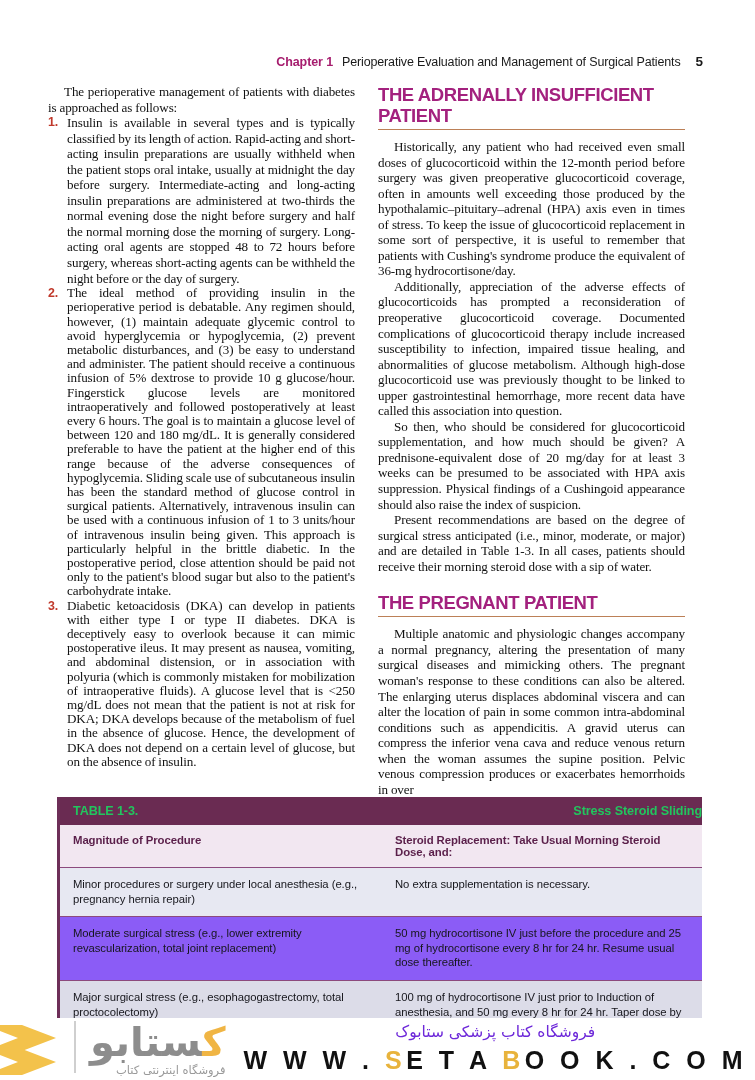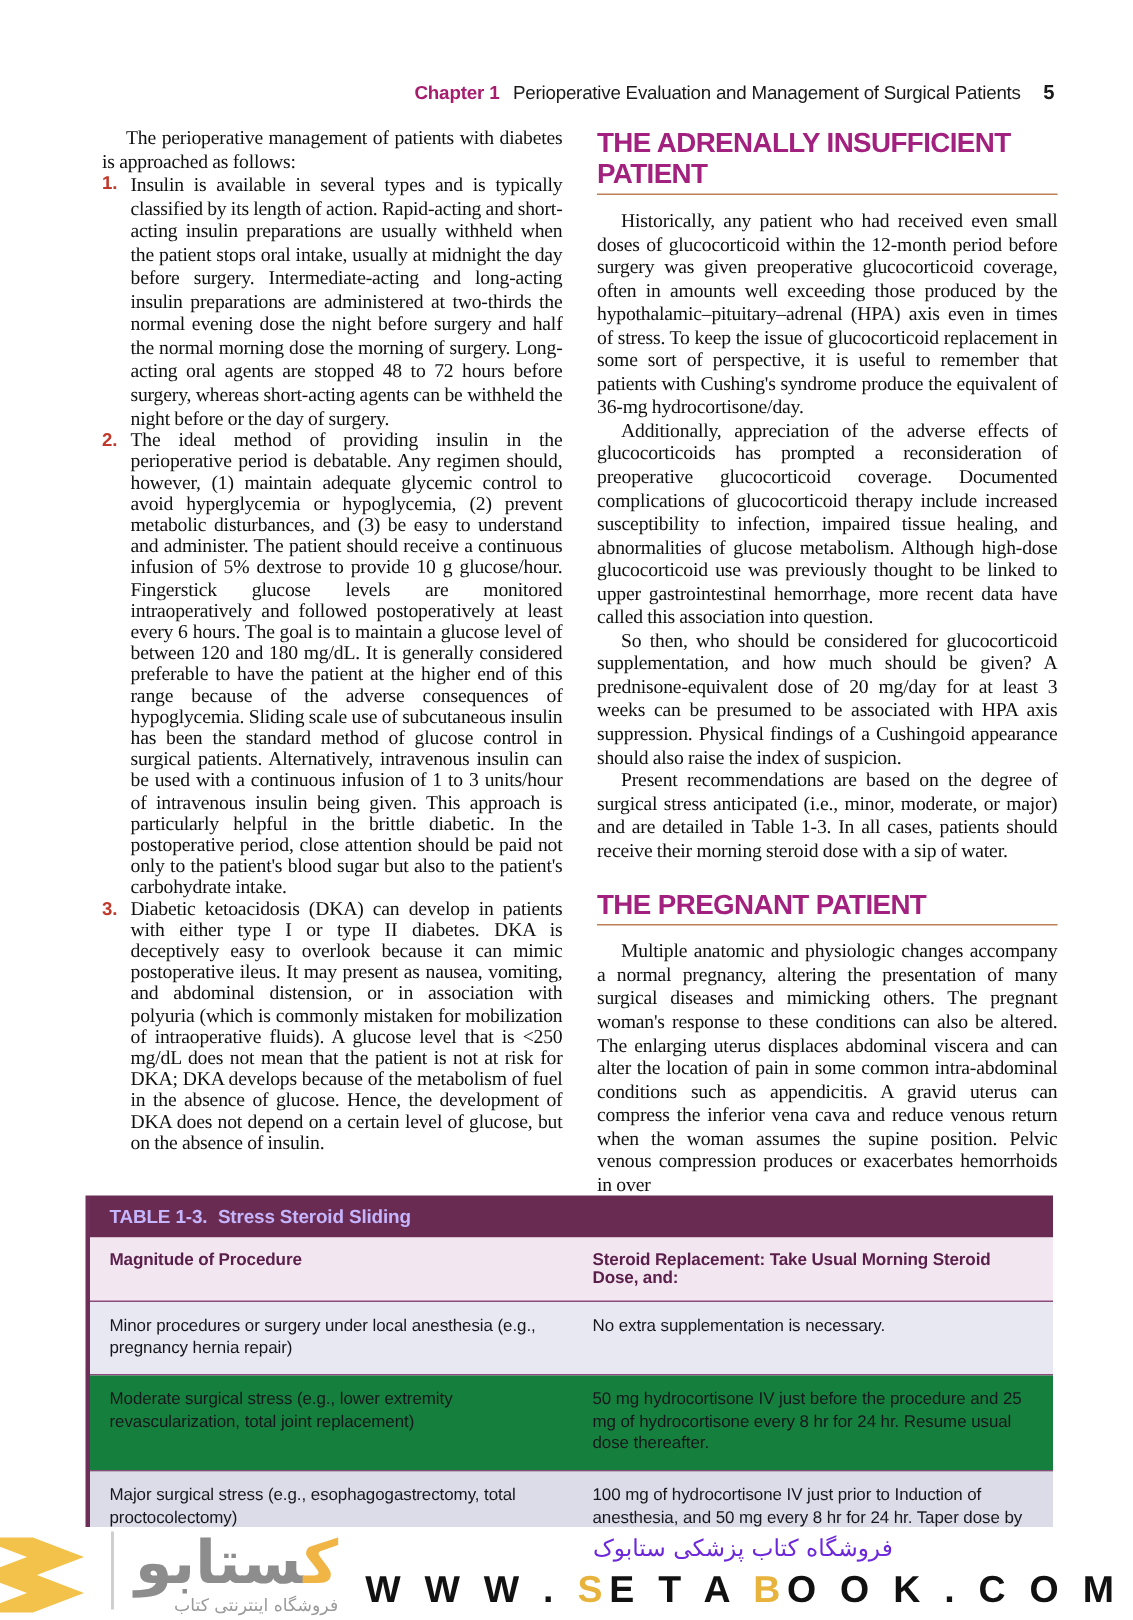--- a/index.html
+++ b/index.html
@@ -40,21 +40,21 @@
   .runhead .pgnum {
     color: #1a1a1a;
     font-weight: bold;
     font-size: 13.5px;
     margin-left: 6px;
   }
 
   
   .cols {
     position: absolute;
-    top: 84px; left: 68px;
+    top: 84px; left: 48px;
     width: 637px;
     height: 700px;
     display: flex;
     gap: 23px;
   }
   .col { width: 307px; }
 
   p.body {
     margin: 0 0 0 0;
     font-size: 13.1px;
@@ -112,47 +112,48 @@
   
   .tbl {
     position: absolute;
     left: 57px; top: 797px;
     width: 645px;
     font-family: "Liberation Sans", "DejaVu Sans", sans-serif;
     border-left: 3px solid #6d2e58;
   }
   .tbl-title {
     background: #6a2b52;
-    color: #c4b5fd;
+    color: #22c55e;
     font-weight: bold;
     font-size: 12.6px;
     letter-spacing: -0.1px;
     padding: 7px 0 7px 13px;
     display: flex;
     gap: 7px;
+    justify-content: space-between;
   }
   .tbl-head {
     background: #f2e7f1;
     display: flex;
     border-bottom: 1.6px solid #8c4a7d;
   }
   .tbl-head .cell {
     color: #5a1f4a;
     font-weight: bold;
     font-size: 11.4px;
     letter-spacing: -0.1px;
     padding: 9px 10px 9px 13px;
   }
   .trow {
     display: flex;
     border-bottom: 1.4px solid #8c4a7d;
   }
   .trow:last-child { border-bottom: none; }
   .trow.r0 { background: #e7e8f2; }
-  .trow.r1 { background: #15803d; }
+  .trow.r1 { background: #8b5cf6; }
   .trow.r2 { background: #dcdce8; }
   .trow .cell {
     font-size: 11.3px;
     line-height: 14.6px;
     color: #16161c;
     letter-spacing: -0.05px;
     padding: 9px 12px 10px 13px;
   }
   .c1 { width: 322px; }
   .c2 { width: 320px; }

